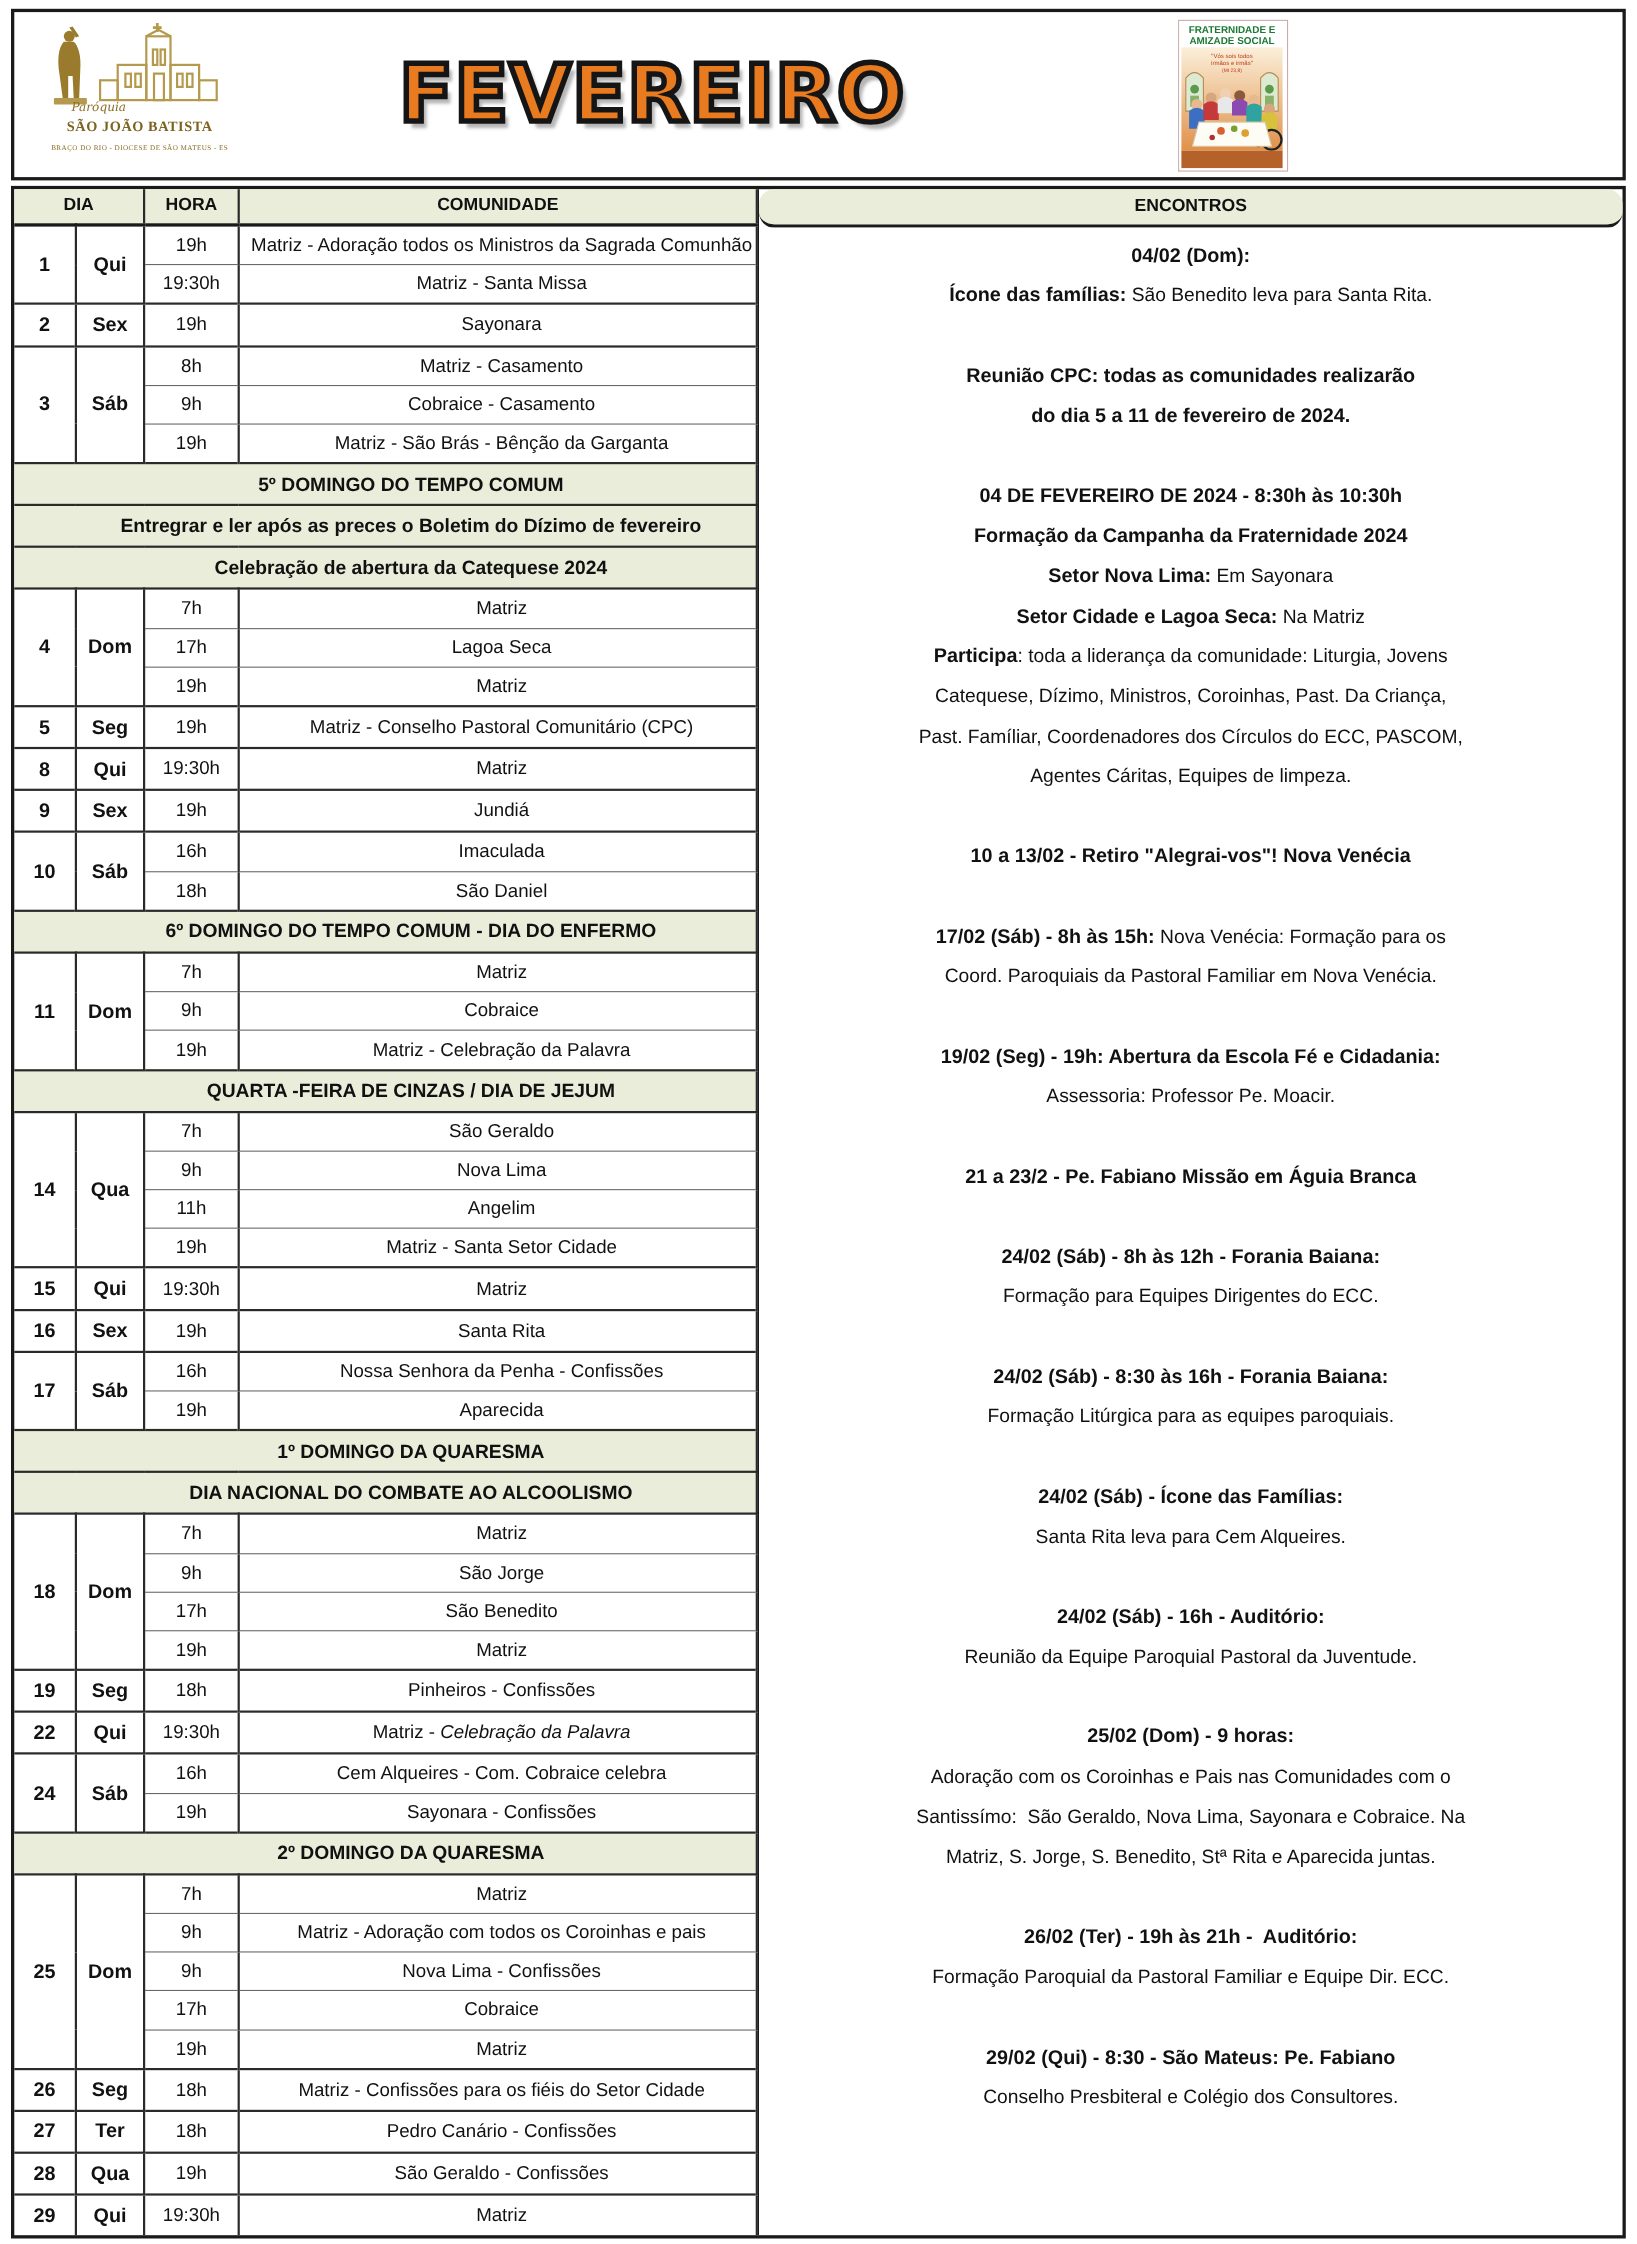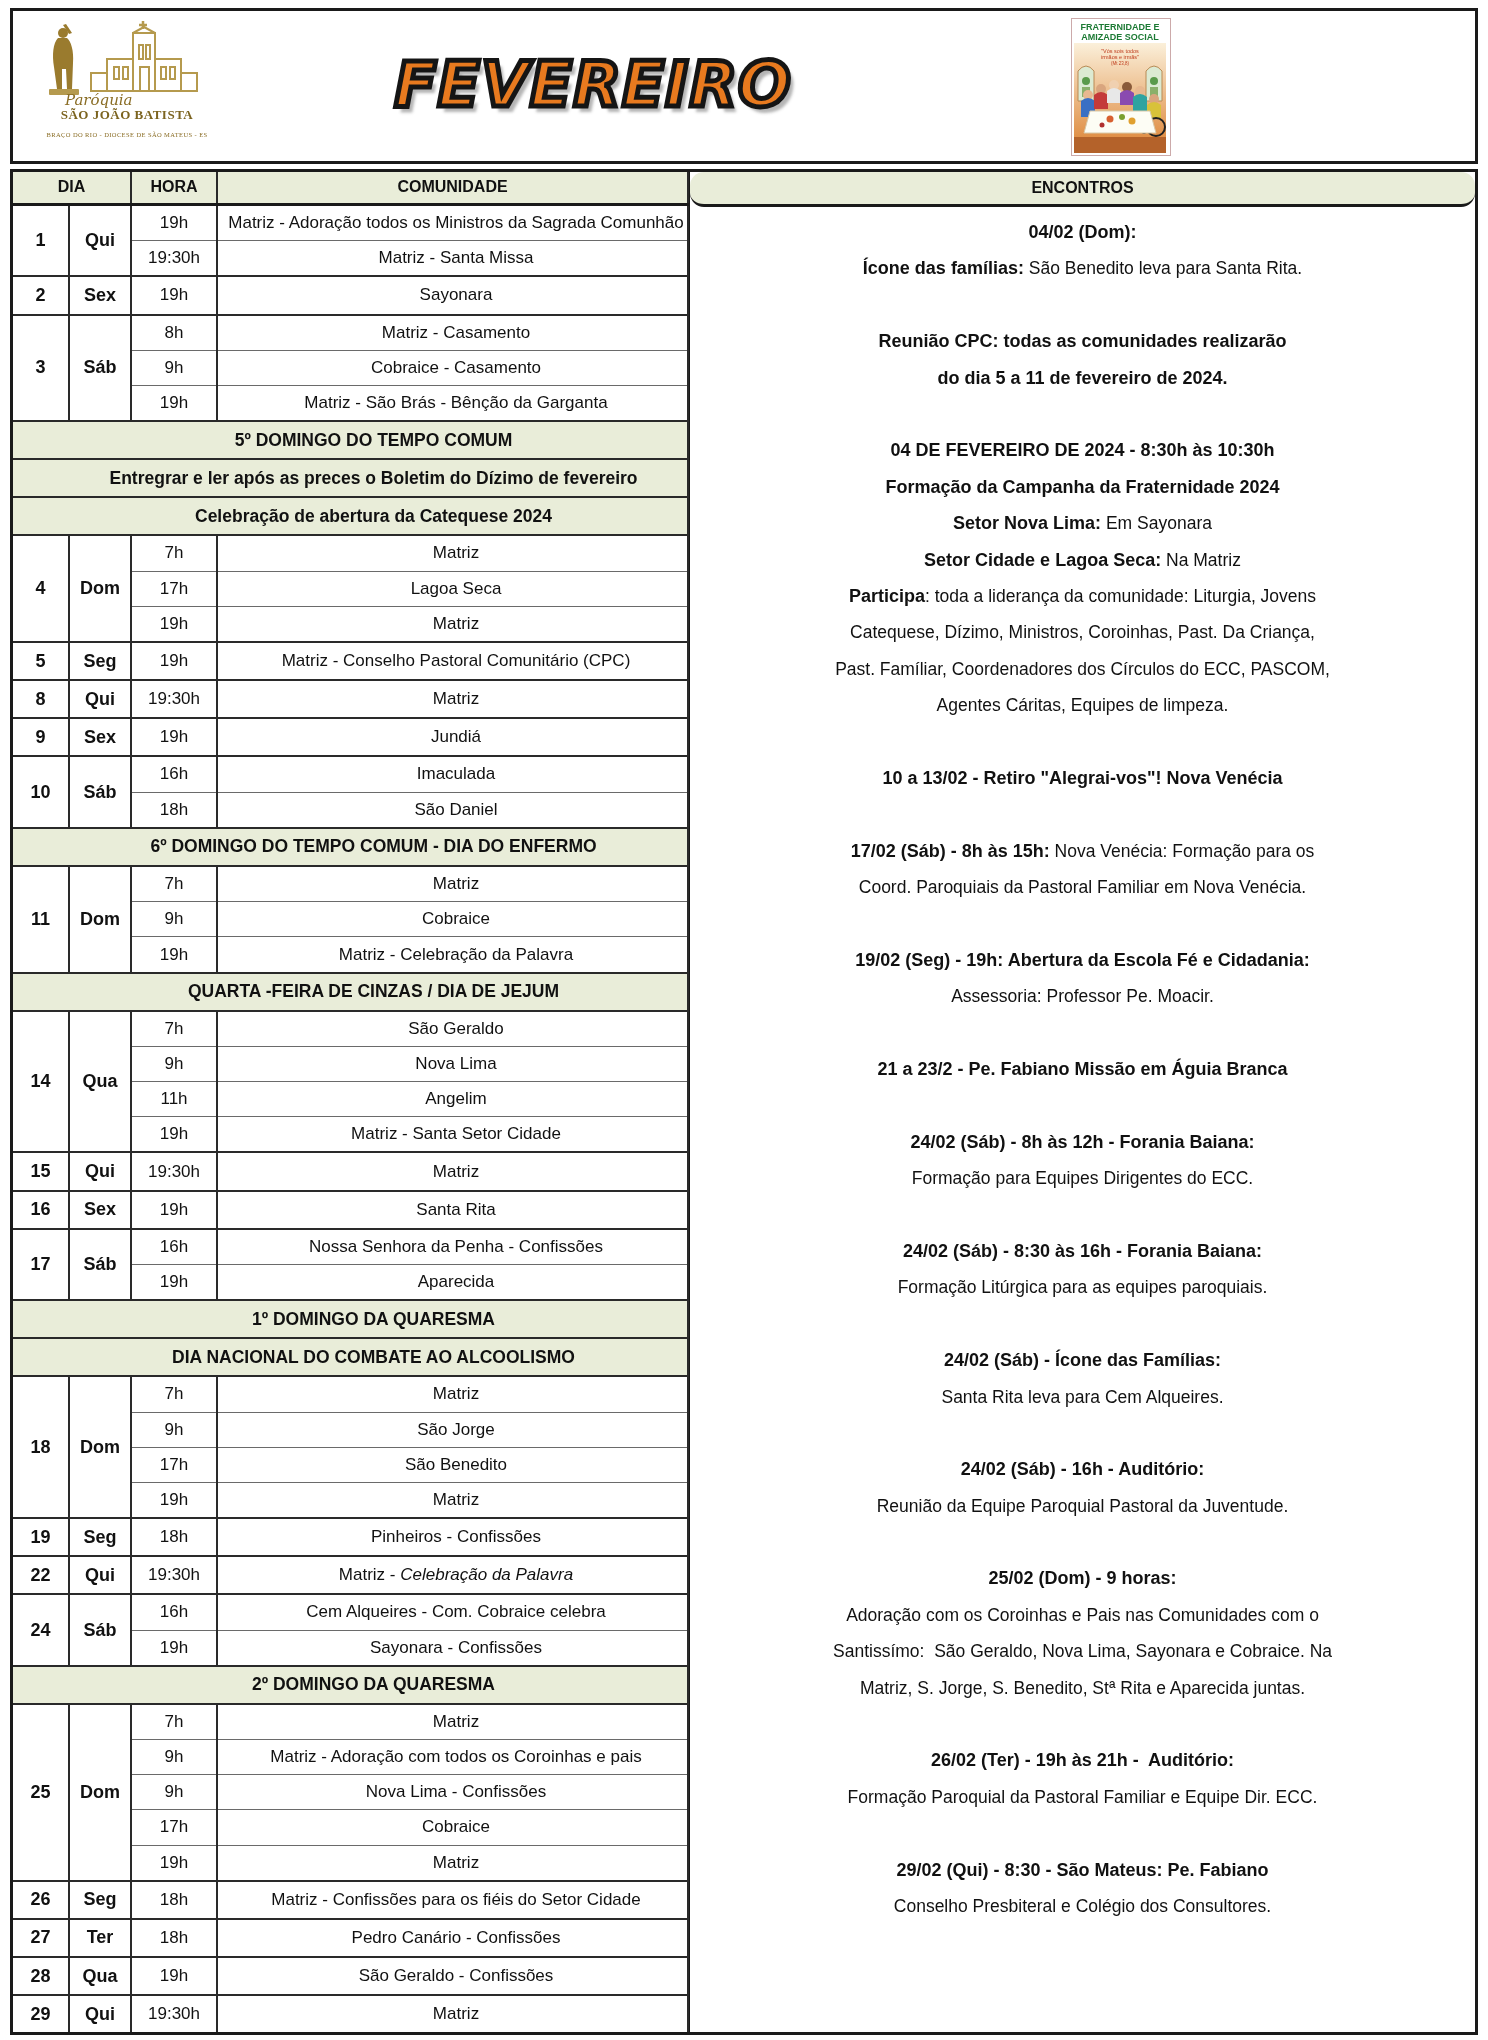--- a/index.html
+++ b/index.html
@@ -3,27 +3,27 @@
 <meta charset="utf-8">
 <style>
   html,body{margin:0;padding:0;background:#fff;}
   body{width:1488px;height:2040px;font-family:"Liberation Sans","DejaVu Sans",sans-serif;color:#111;overflow:hidden;}
   .sheet{width:1468px;margin:0 auto;padding-top:8px;}
 
   
   .header-box{position:relative;height:150px;border:3px solid #1a1a1a;background:#fff;}
   .logo{position:absolute;left:14px;top:8px;width:200px;height:134px;}
   .logo svg{display:block;}
-  .logo-script{position:absolute;left:38px;top:72px;font-family:"DejaVu Serif","Liberation Serif",serif;font-style:italic;font-size:15px;color:#8a6d25;}
+  .logo-script{position:absolute;left:38px;top:72px;font-family:"DejaVu Serif","Liberation Serif",serif;font-style:italic;font-size:11px;color:#8a6d25;}
   .logo-name{position:absolute;left:4px;top:88px;width:192px;text-align:center;font-family:"Liberation Serif","DejaVu Serif",serif;font-weight:bold;font-size:13px;letter-spacing:.5px;color:#7c6420;white-space:nowrap;}
   .logo-sub{position:absolute;left:4px;top:112px;width:192px;text-align:center;font-family:"Liberation Serif","DejaVu Serif",serif;font-size:6.5px;letter-spacing:.4px;color:#8a6d25;}
   .title{position:absolute;left:260px;top:14px;width:640px;text-align:center;
-         font-family:"DejaVu Sans","Liberation Sans",sans-serif;font-weight:800;font-size:62px;line-height:120px;
+         font-family:"DejaVu Sans","Liberation Sans",sans-serif;font-weight:800;font-size:72px;line-height:120px;
          color:var(--accent,#e87a1f);-webkit-text-stroke:5px #151515;letter-spacing:1px;
-         text-shadow:5px 6px 3px rgba(90,90,90,.45);font-style:italic;}
+         text-shadow:5px 6px 3px rgba(90,90,90,.45);}
   .poster{position:absolute;left:1058px;top:7px;width:98px;height:136px;border:1px solid #caa;}
   .poster svg{display:block;}
 
   
   .table-wrap{display:flex;height:1866px;border:3px solid #1a1a1a;margin-top:5px;box-sizing:border-box;}
   table.sched{border-collapse:collapse;width:676px;height:100%;table-layout:fixed;}
   table.sched th{background:var(--band,#e9edd9);font-size:16px;font-weight:bold;text-align:center;
       border-bottom:3px solid #1a1a1a;height:32px;}
   table.sched th,table.sched td{border-right:2px solid #2a2a2a;box-sizing:border-box;}
   td.num,td.dow{font-weight:bold;font-size:18px;text-align:center;vertical-align:middle;}

